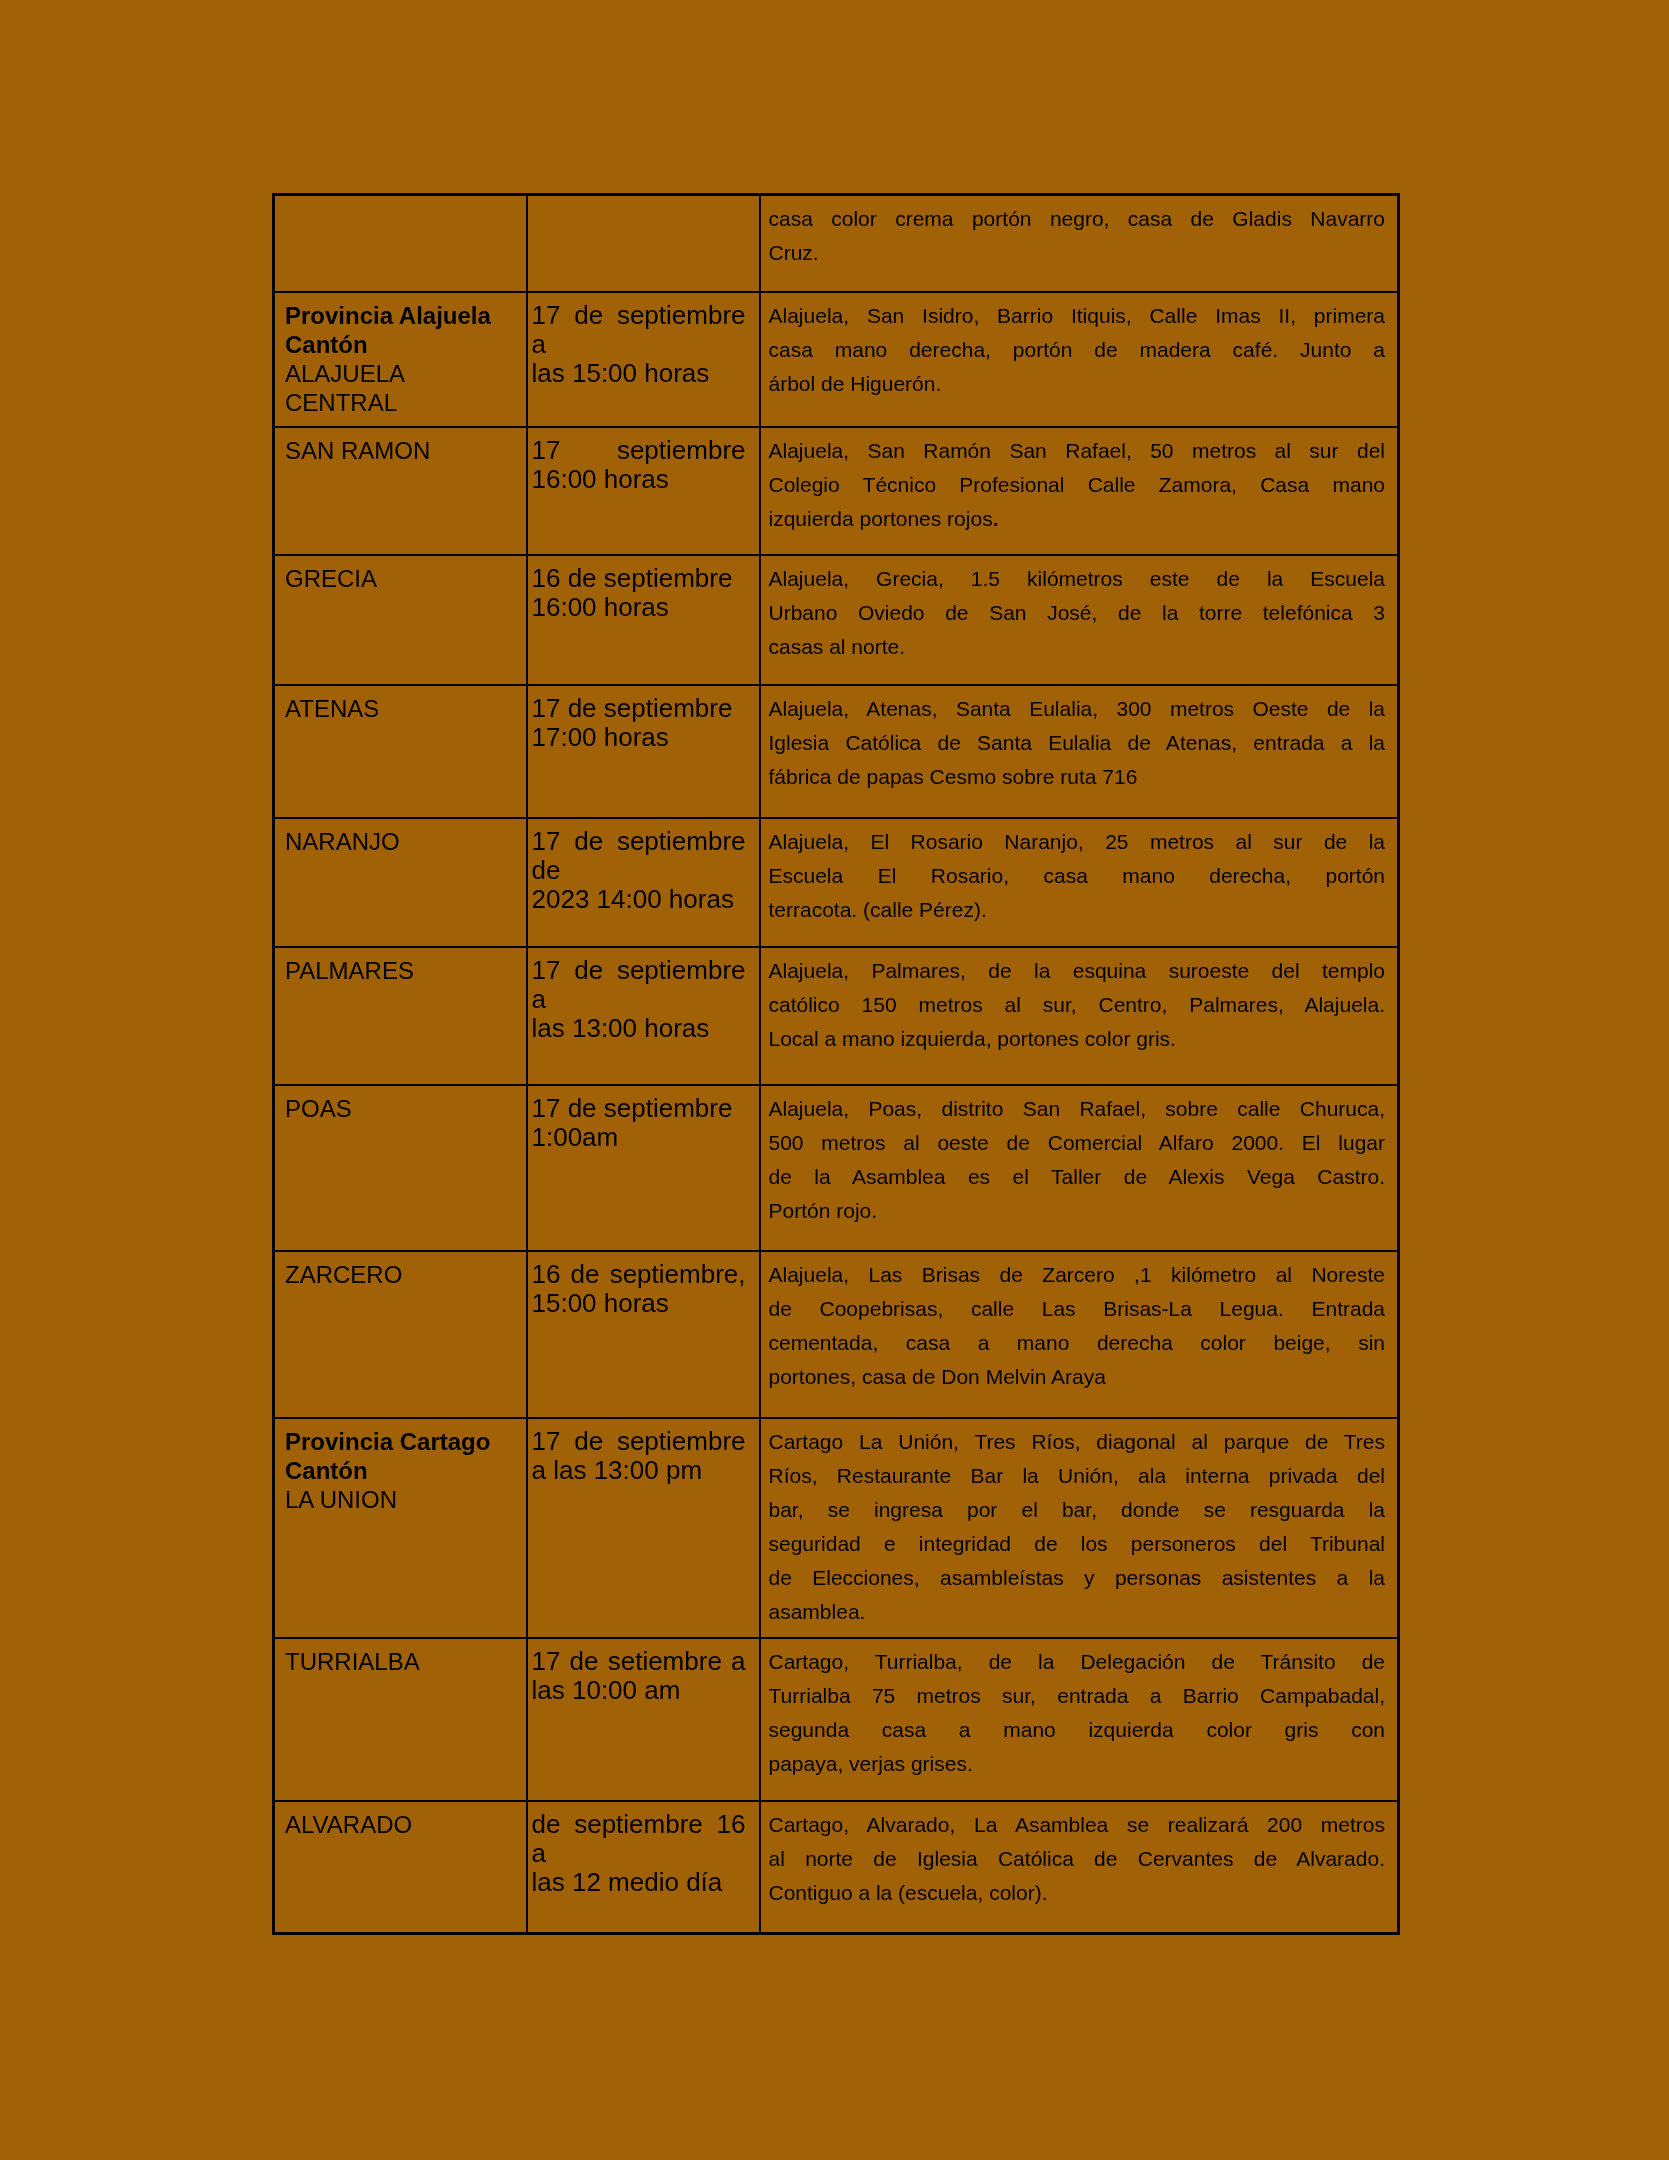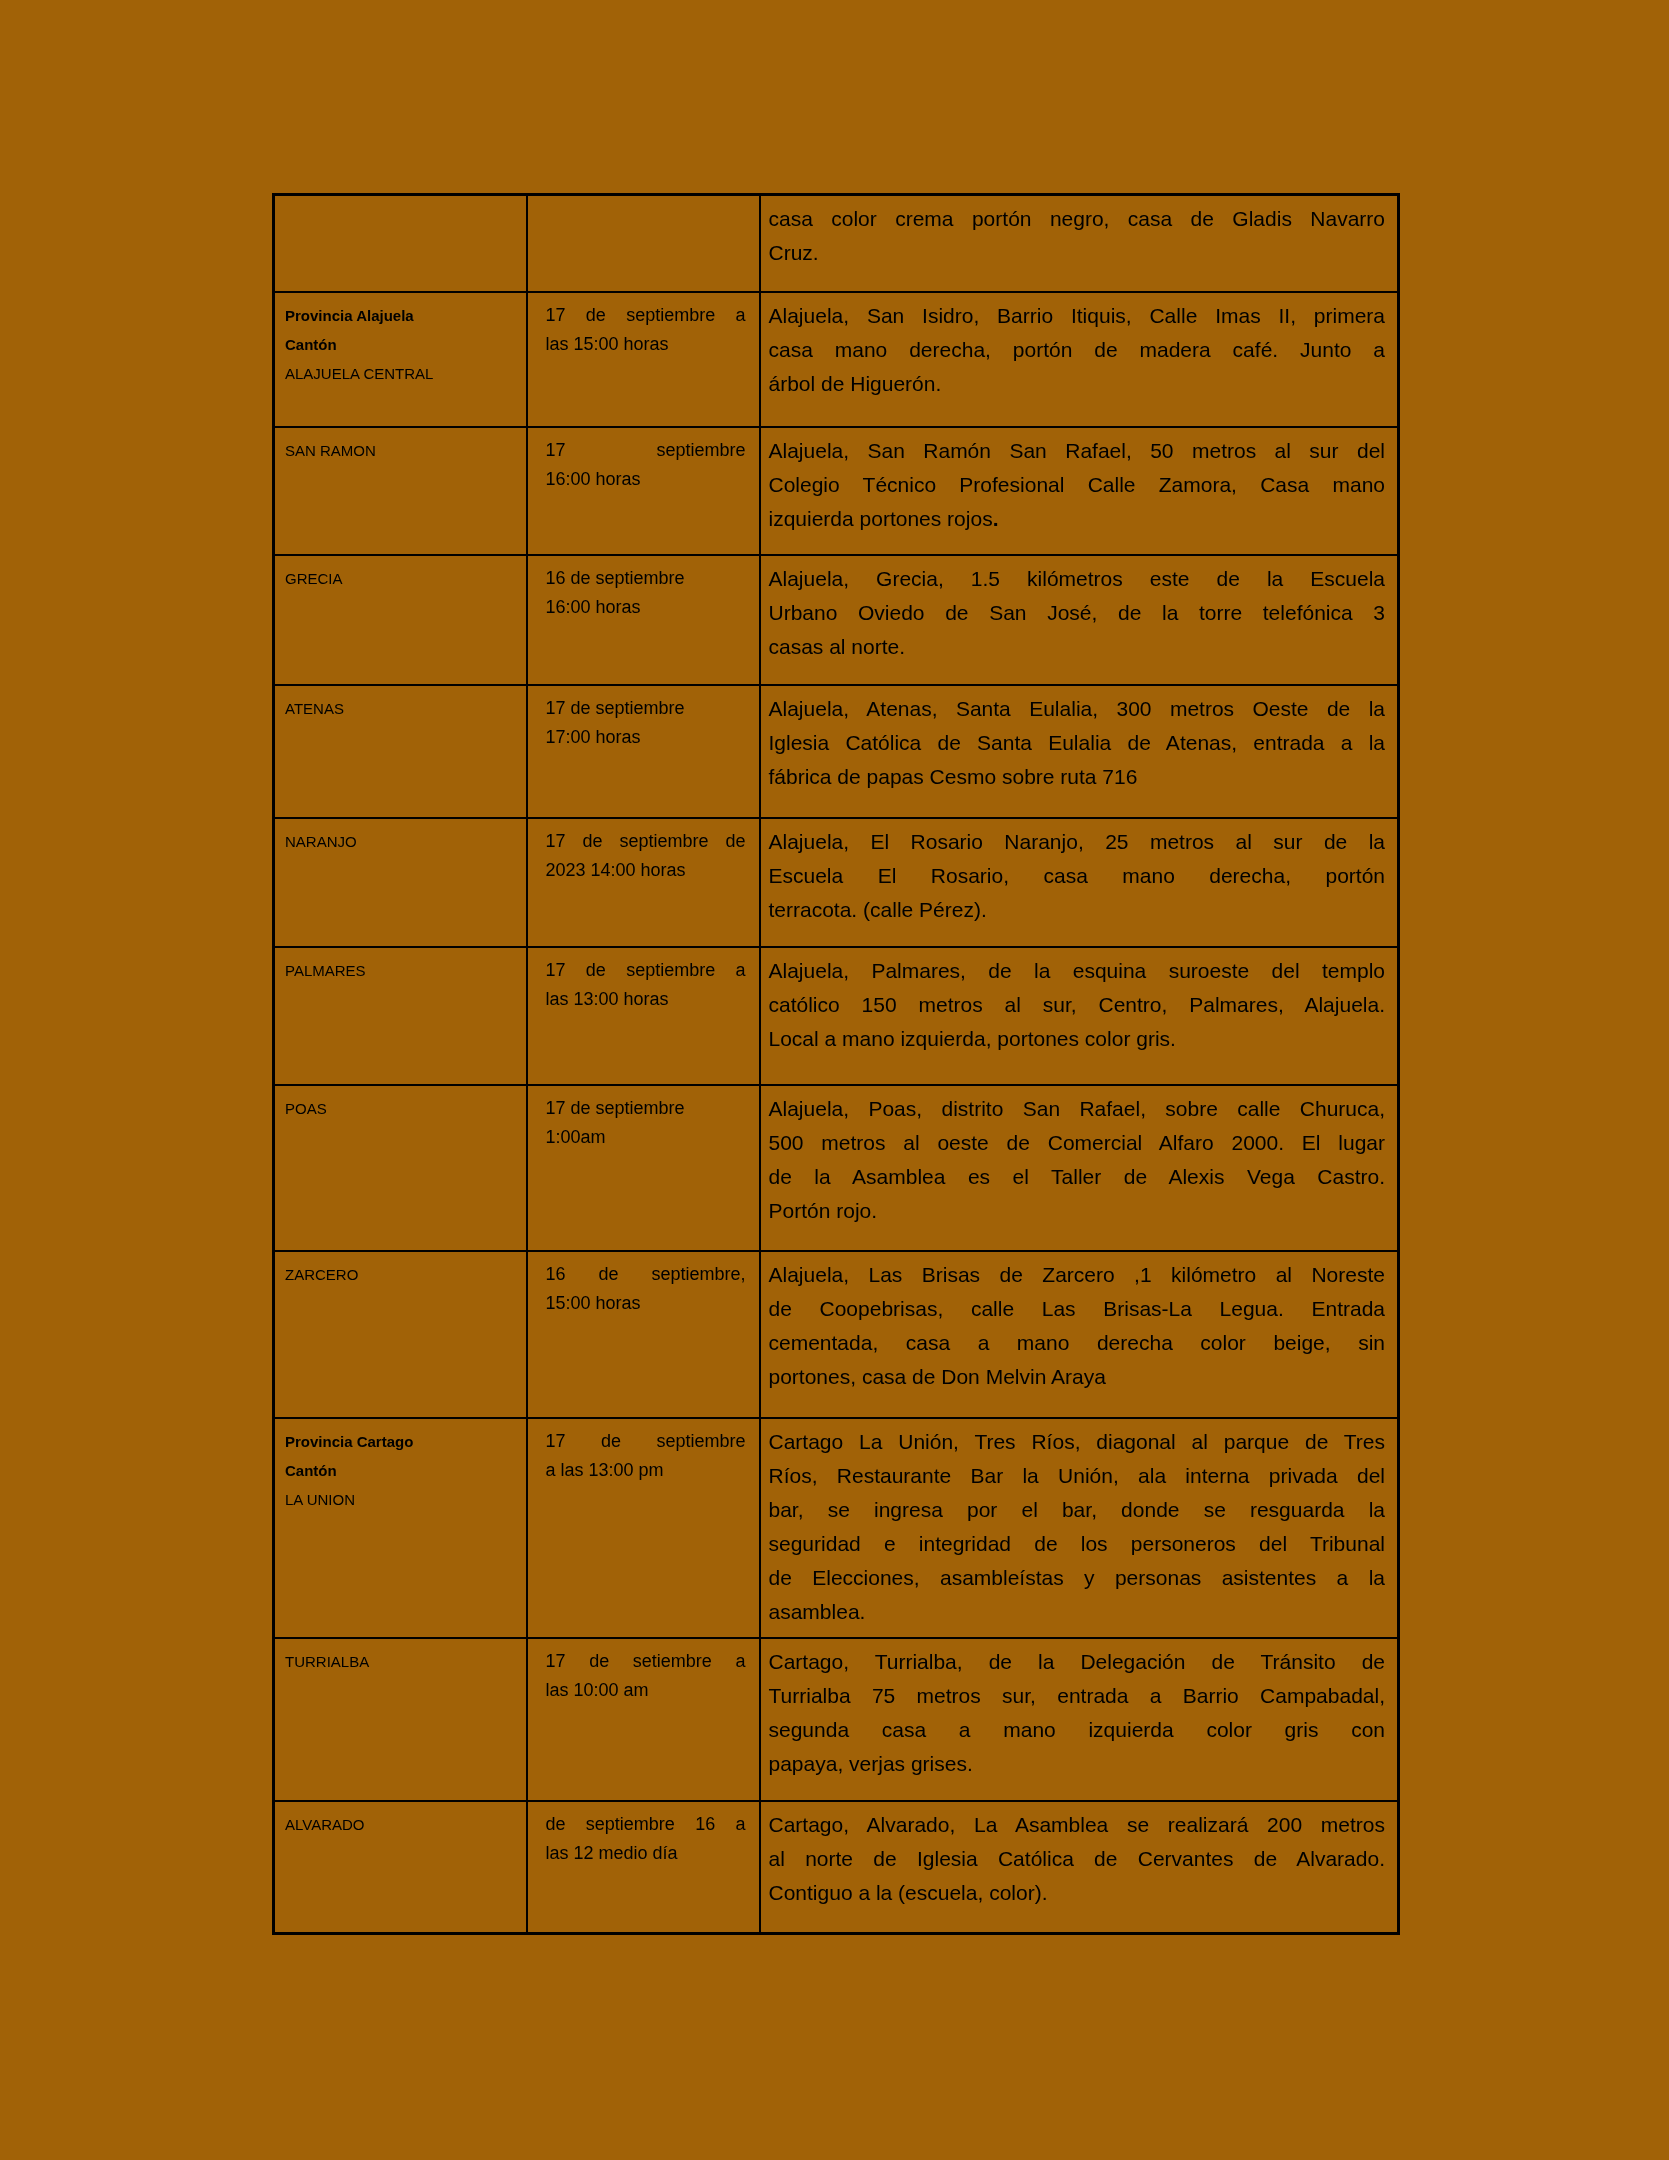--- a/index.html
+++ b/index.html
@@ -31,28 +31,28 @@
     table-layout: fixed;
     border: 3px solid #000000;
   }
   table.doc-table td {
     border: 2px solid #000000;
     vertical-align: top;
     overflow: hidden;
   }
   td.col-canton {
     padding: 8px 8px 8px 10px;
-    font-size: 15px;
+    font-size: 24px;
     line-height: 29px;
   }
   .c-line { text-align: left; }
   .c-line.bold { font-weight: bold; }
   td.col-dt {
-    padding: 8px 13px 8px 18px;
-    font-size: 18px;
+    padding: 8px 13px 8px 4px;
+    font-size: 26px;
     line-height: 29px;
   }
   .dt-line { text-align: left; }
   .dt-line.stretch {
     text-align: justify;
     text-align-last: justify;
   }
   td.col-addr {
     padding: 6px 12px 8px 8px;
     font-size: 21px;

